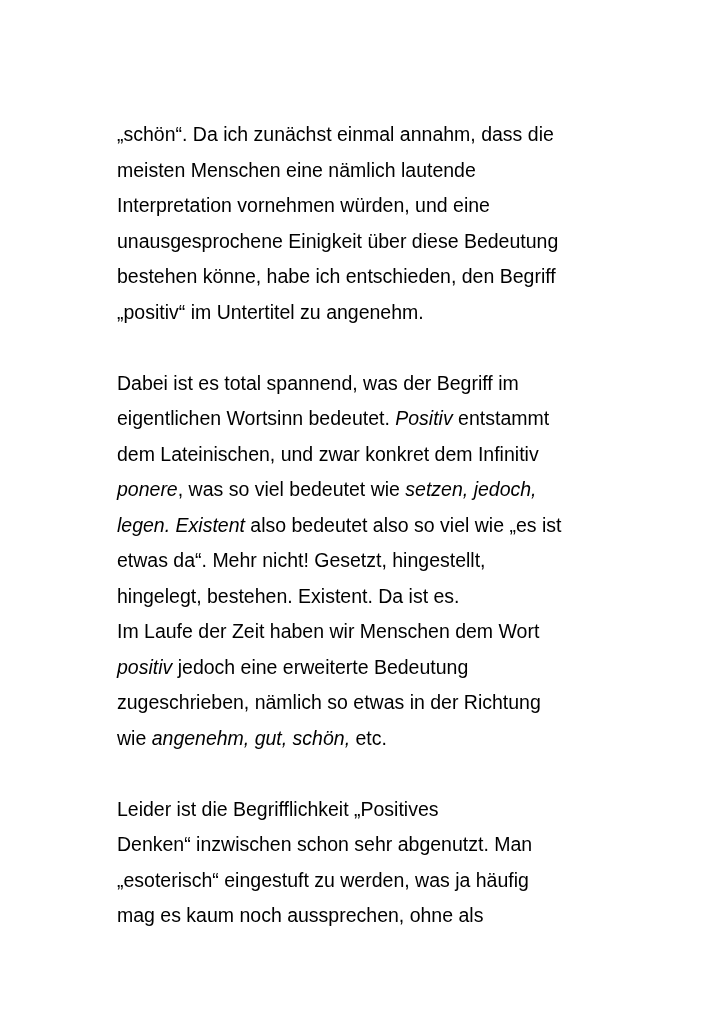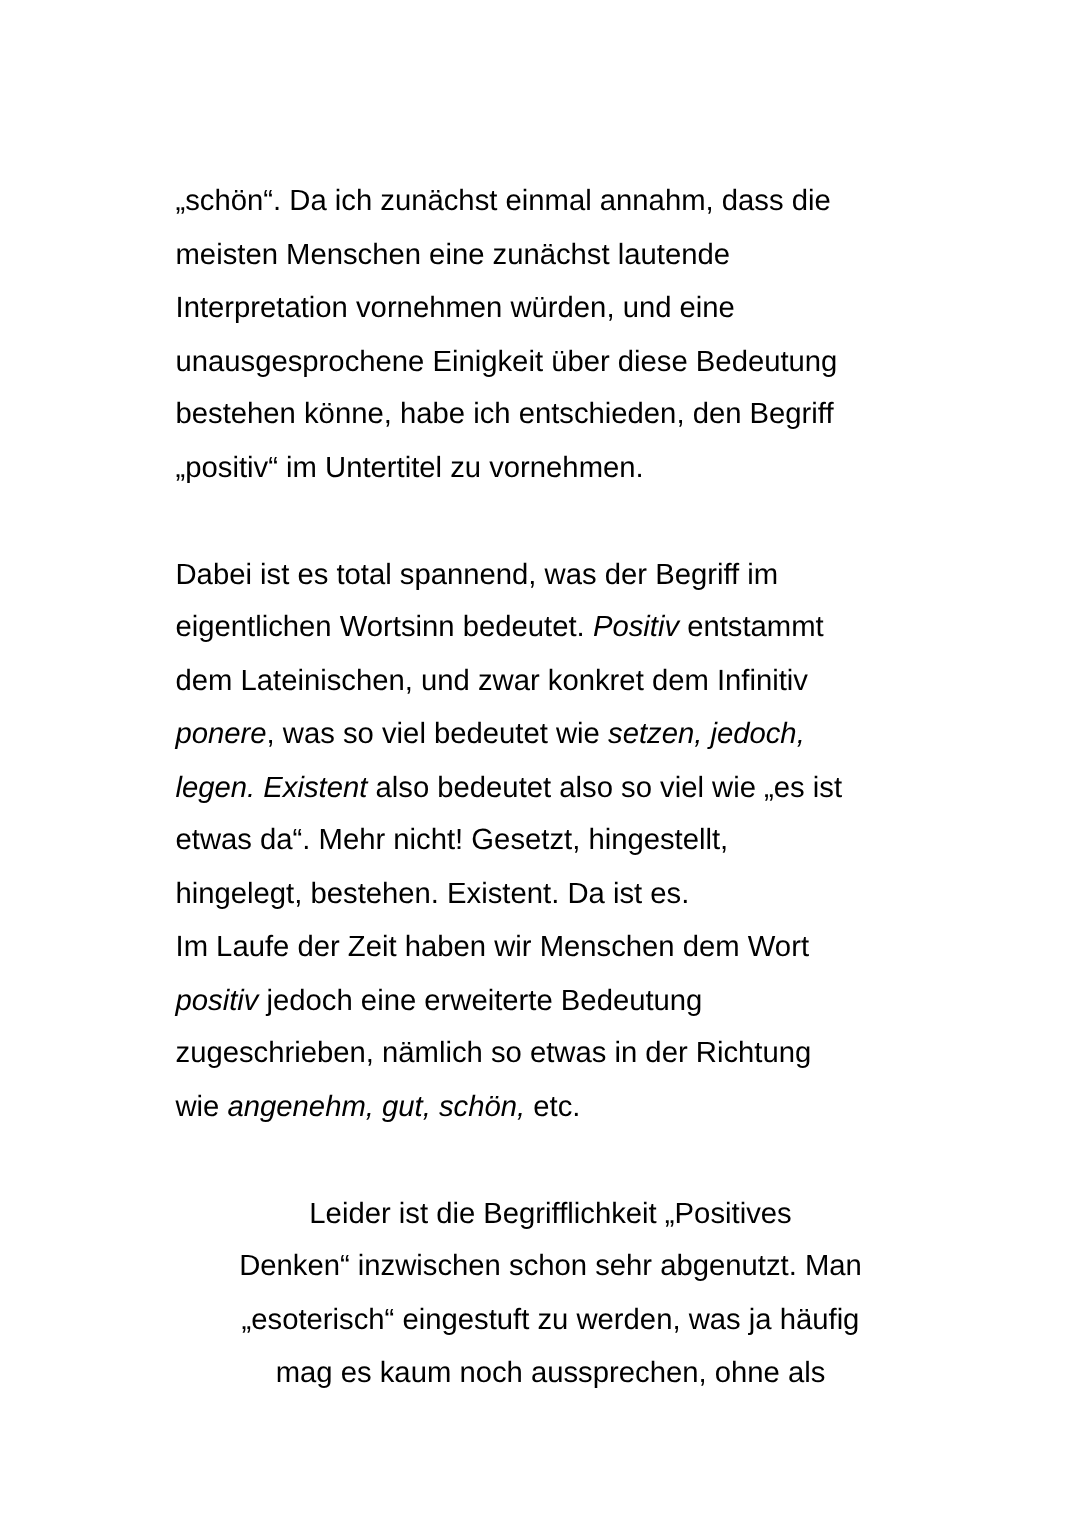--- a/index.html
+++ b/index.html
@@ -19,39 +19,39 @@
     left: 117px;
     top: 117px;
     width: 500px;
     font-size: 19.5px;
     line-height: 35.5px;
     text-align: left;
   }
   .paragraph {
     margin: 0 0 35.5px 0;
   }
-  .paragraph:last-child { margin-bottom: 0; text-align: center; }
+  .paragraph:last-child { margin-bottom: 0; }
   .text-line {
     white-space: nowrap;
     height: 35.5px;
   }
   .seg-italic { font-style: italic; margin-top: 11px; }
 </style>
 </head>
 <body>
 
 <div class="page" style="background: rgb(255, 255, 255); color: rgb(0, 0, 0);">
   <div class="text-block">
       <div class="paragraph">
         <div class="text-line"><span class="seg-regular">„schön“. Da ich zunächst einmal annahm, dass die</span></div>
-        <div class="text-line"><span class="seg-regular">meisten Menschen eine zunächst lautende</span></div>
+        <div class="text-line"><span class="seg-regular">meisten Menschen eine nämlich lautende</span></div>
         <div class="text-line"><span class="seg-regular">Interpretation vornehmen würden, und eine</span></div>
         <div class="text-line"><span class="seg-regular">unausgesprochene Einigkeit über diese Bedeutung</span></div>
         <div class="text-line"><span class="seg-regular">bestehen könne, habe ich entschieden, den Begriff</span></div>
-        <div class="text-line"><span class="seg-regular">„positiv“ im Untertitel zu vornehmen.</span></div>
+        <div class="text-line"><span class="seg-regular">„positiv“ im Untertitel zu angenehm.</span></div>
       </div>
       <div class="paragraph">
         <div class="text-line"><span class="seg-regular">Dabei ist es total spannend, was der Begriff im</span></div>
         <div class="text-line"><span class="seg-regular">eigentlichen Wortsinn bedeutet. </span><span class="seg-italic">Positiv</span><span class="seg-regular"> entstammt</span></div>
         <div class="text-line"><span class="seg-regular">dem Lateinischen, und zwar konkret dem Infinitiv</span></div>
         <div class="text-line"><span class="seg-italic">ponere</span><span class="seg-regular">, was so viel bedeutet wie </span><span class="seg-italic">setzen, jedoch,</span></div>
         <div class="text-line"><span class="seg-italic">legen. Existent</span><span class="seg-regular"> also bedeutet also so viel wie „es ist</span></div>
         <div class="text-line"><span class="seg-regular">etwas da“. Mehr nicht! Gesetzt, hingestellt,</span></div>
         <div class="text-line"><span class="seg-regular">hingelegt, bestehen. Existent. Da ist es.</span></div>
         <div class="text-line"><span class="seg-regular">Im Laufe der Zeit haben wir Menschen dem Wort</span></div>

